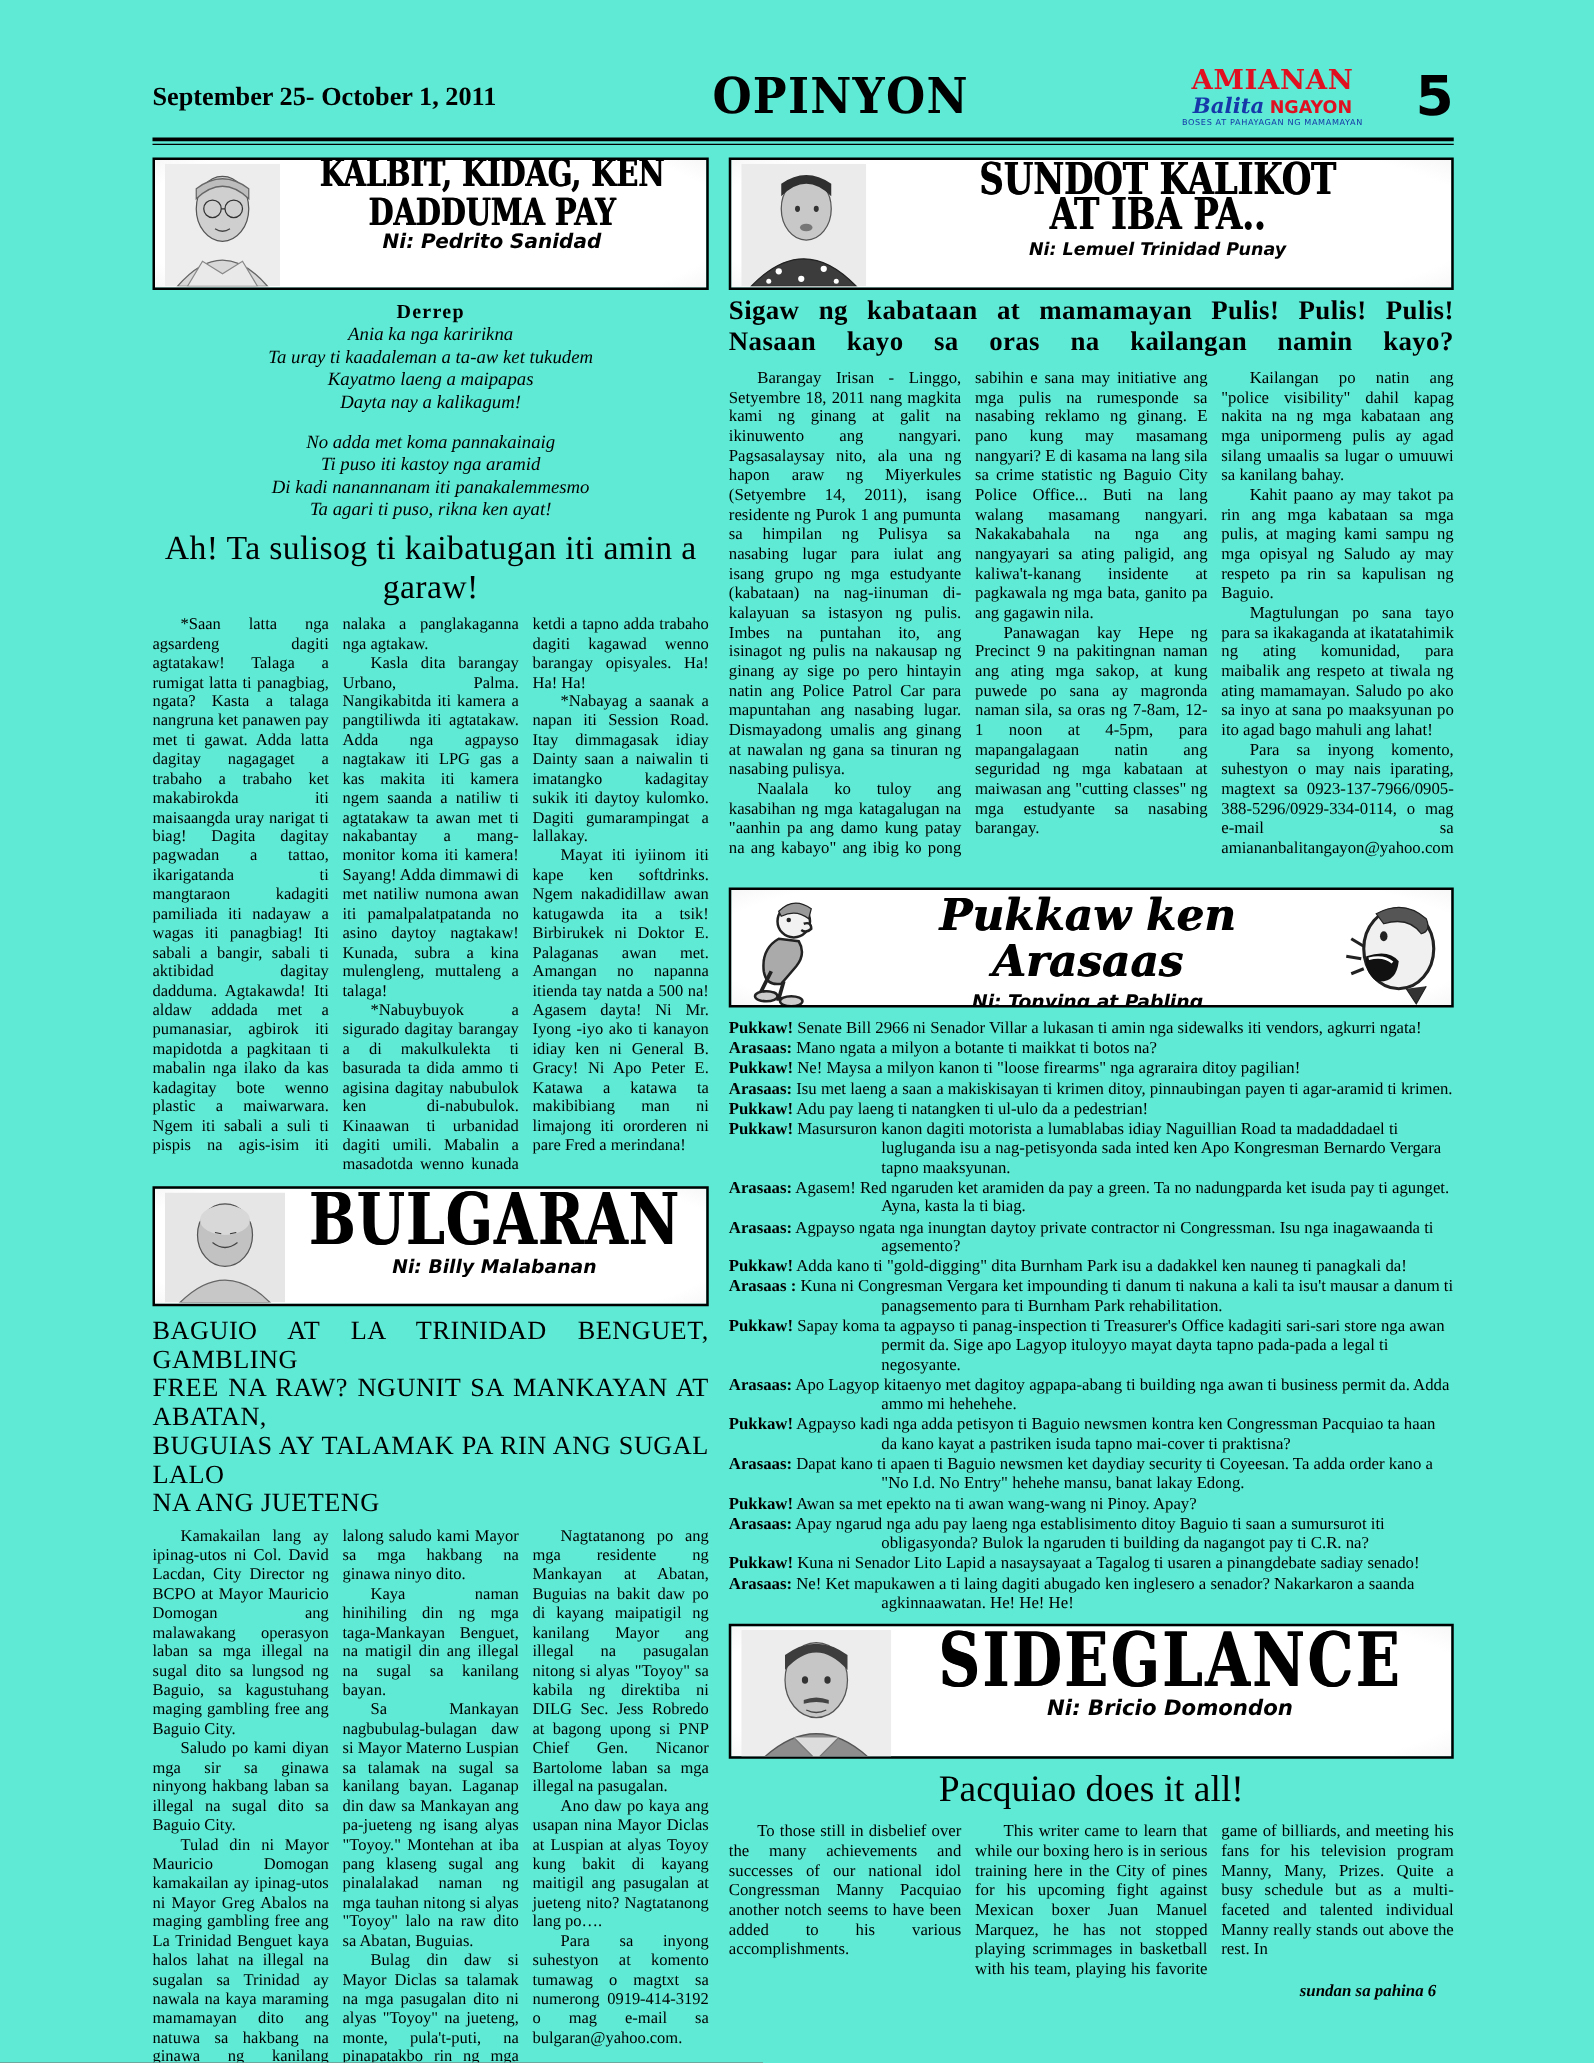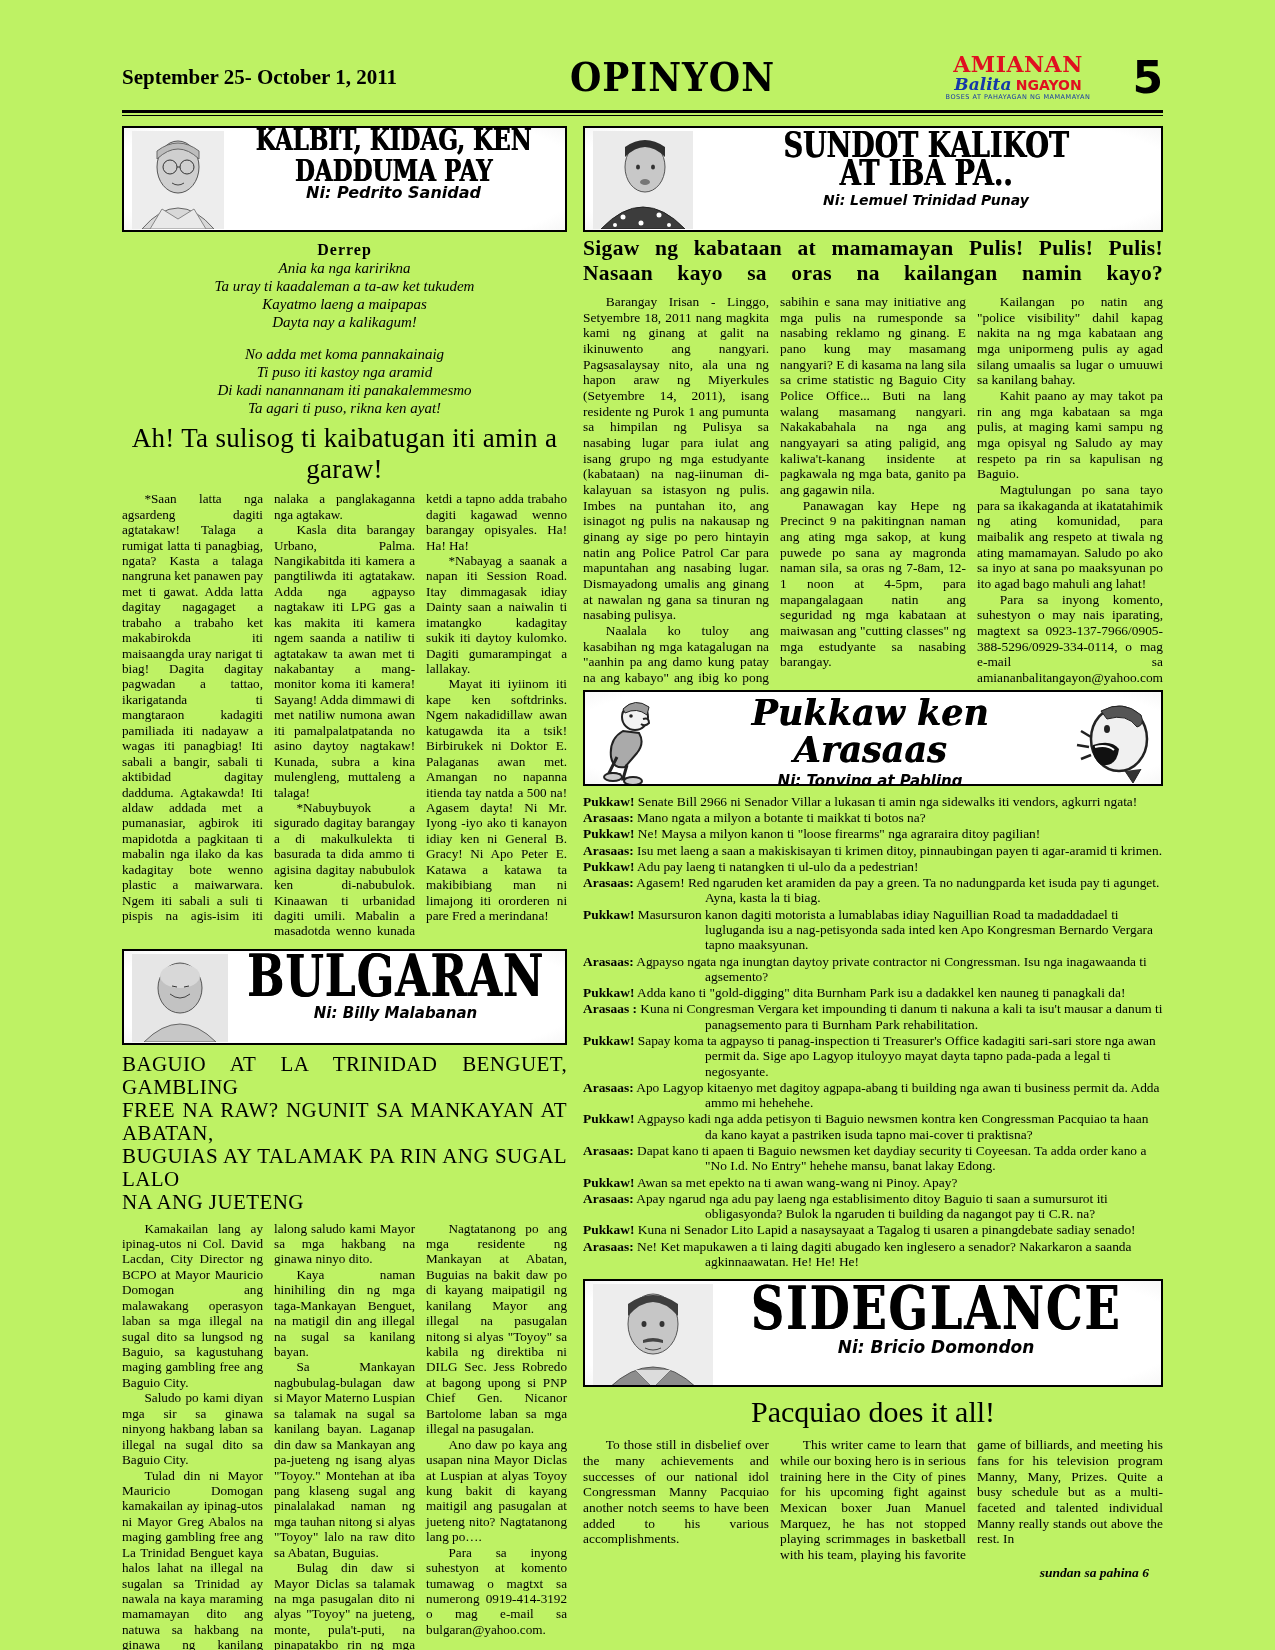--- a/index.html
+++ b/index.html
@@ -1,18 +1,18 @@
 <!DOCTYPE html>
 <html><head>
 <meta charset="utf-8">
 <style>
   * { margin:0; padding:0; box-sizing:border-box; }
   html,body { background:#777; }
   .page {
-    width:1275px; height:1650px; background:#bef264; color:#000;
+    width:1275px; height:1650px; background:#5eead4; color:#000;
     margin:0 auto; position:relative; overflow:hidden;
     font-family:"Liberation Serif", serif;
     padding:46px 112px 30px 122px;
   }
   
   .masthead { display:flex; align-items:center; height:62px; }
   .mh-date { font-weight:bold; font-size:21px; width:300px; }
   .mh-section { flex:1; text-align:center; font-family:"DejaVu Serif",serif;
     font-weight:bold; font-size:36px; letter-spacing:1px; transform:scaleY(1.1); }
   .mh-logo { width:190px; text-align:center; line-height:1.05; }
@@ -51,21 +51,21 @@
   .headline-sigaw { font-size:21.5px; margin:4px 0 8px 0; }
   .headline-sigaw .hl-line { text-align:justify; text-align-last:justify; letter-spacing:.3px; }
 
   .banner-bulgaran { margin-top:10px; }
   .btitle-bulgaran { font-size:44px; letter-spacing:1px; }
   .headline-bulgaran { font-size:21px; font-weight:normal; margin:8px 0 6px 0; line-height:1.1; letter-spacing:.4px; }
   .headline-bulgaran .hl-line { text-align:justify; text-align-last:justify; }
   .headline-bulgaran .hl-line:last-child { text-align-last:left; }
 
   
-  .banner-pukkaw { margin:4px 0 8px 0; }
+  .banner-pukkaw { margin:24px 0 8px 0; }
   .btitle-pukkaw { font-style:italic; transform:none; font-size:35px; }
   .dialogue { font-size:13.4px; line-height:1.14; }
   .dlg { padding-left:122px; text-indent:-122px; margin-bottom:1px; }
   .dlg b { font-family:"Liberation Serif",serif; }
 
   
   .banner-sideglance { margin-top:10px; }
   .btitle-sideglance { font-size:46px; letter-spacing:2px; }
   .headline-pacquiao { text-align:center; font-size:30px; font-weight:normal; margin:8px 0 8px 0; }
   .sideglance-body { font-size:14.4px; }
@@ -268,23 +268,23 @@
           <div class="dlg"><b>Pukkaw!</b> <span>Senate Bill 2966 ni Senador Villar a lukasan ti amin nga sidewalks iti vendors, agkurri ngata!</span></div>
 
           <div class="dlg"><b>Arasaas:</b> <span>Mano ngata a milyon a botante ti maikkat ti botos na?</span></div>
 
           <div class="dlg"><b>Pukkaw!</b> <span>Ne! Maysa a milyon kanon ti "loose firearms" nga agraraira ditoy pagilian!</span></div>
 
           <div class="dlg"><b>Arasaas:</b> <span>Isu met laeng a saan a makiskisayan ti krimen ditoy, pinnaubingan payen ti agar-aramid ti krimen.</span></div>
 
           <div class="dlg"><b>Pukkaw!</b> <span>Adu pay laeng ti natangken ti ul-ulo da a pedestrian!</span></div>
 
+          <div class="dlg"><b>Pukkaw!</b> <span>Masursuron kanon dagiti motorista a lumablabas idiay Naguillian Road ta madaddadael ti lugluganda isu a nag-petisyonda sada inted ken Apo Kongresman Bernardo Vergara tapno maaksyunan.</span></div>
+
           <div class="dlg"><b>Arasaas:</b> <span>Agasem! Red ngaruden ket aramiden da pay a green. Ta no nadungparda ket isuda pay ti agunget. Ayna, kasta la ti biag.</span></div>
-
-          <div class="dlg"><b>Pukkaw!</b> <span>Masursuron kanon dagiti motorista a lumablabas idiay Naguillian Road ta madaddadael ti lugluganda isu a nag-petisyonda sada inted ken Apo Kongresman Bernardo Vergara tapno maaksyunan.</span></div>
 
           <div class="dlg"><b>Arasaas:</b> <span>Agpayso ngata nga inungtan daytoy private contractor ni Congressman. Isu nga inagawaanda ti agsemento?</span></div>
 
           <div class="dlg"><b>Pukkaw!</b> <span>Adda kano ti "gold-digging" dita Burnham Park isu a dadakkel ken nauneg ti panagkali da!</span></div>
 
           <div class="dlg"><b>Arasaas :</b> <span>Kuna ni Congresman Vergara ket impounding ti danum ti nakuna a kali ta isu't mausar a danum ti panagsemento para ti Burnham Park rehabilitation.</span></div>
 
           <div class="dlg"><b>Pukkaw!</b> <span>Sapay koma ta agpayso ti panag-inspection ti Treasurer's Office kadagiti sari-sari store nga awan permit da. Sige apo Lagyop ituloyyo mayat dayta tapno pada-pada a legal ti negosyante.</span></div>
 
           <div class="dlg"><b>Arasaas:</b> <span>Apo Lagyop kitaenyo met dagitoy agpapa-abang ti building nga awan ti business permit da. Adda ammo mi hehehehe.</span></div>

